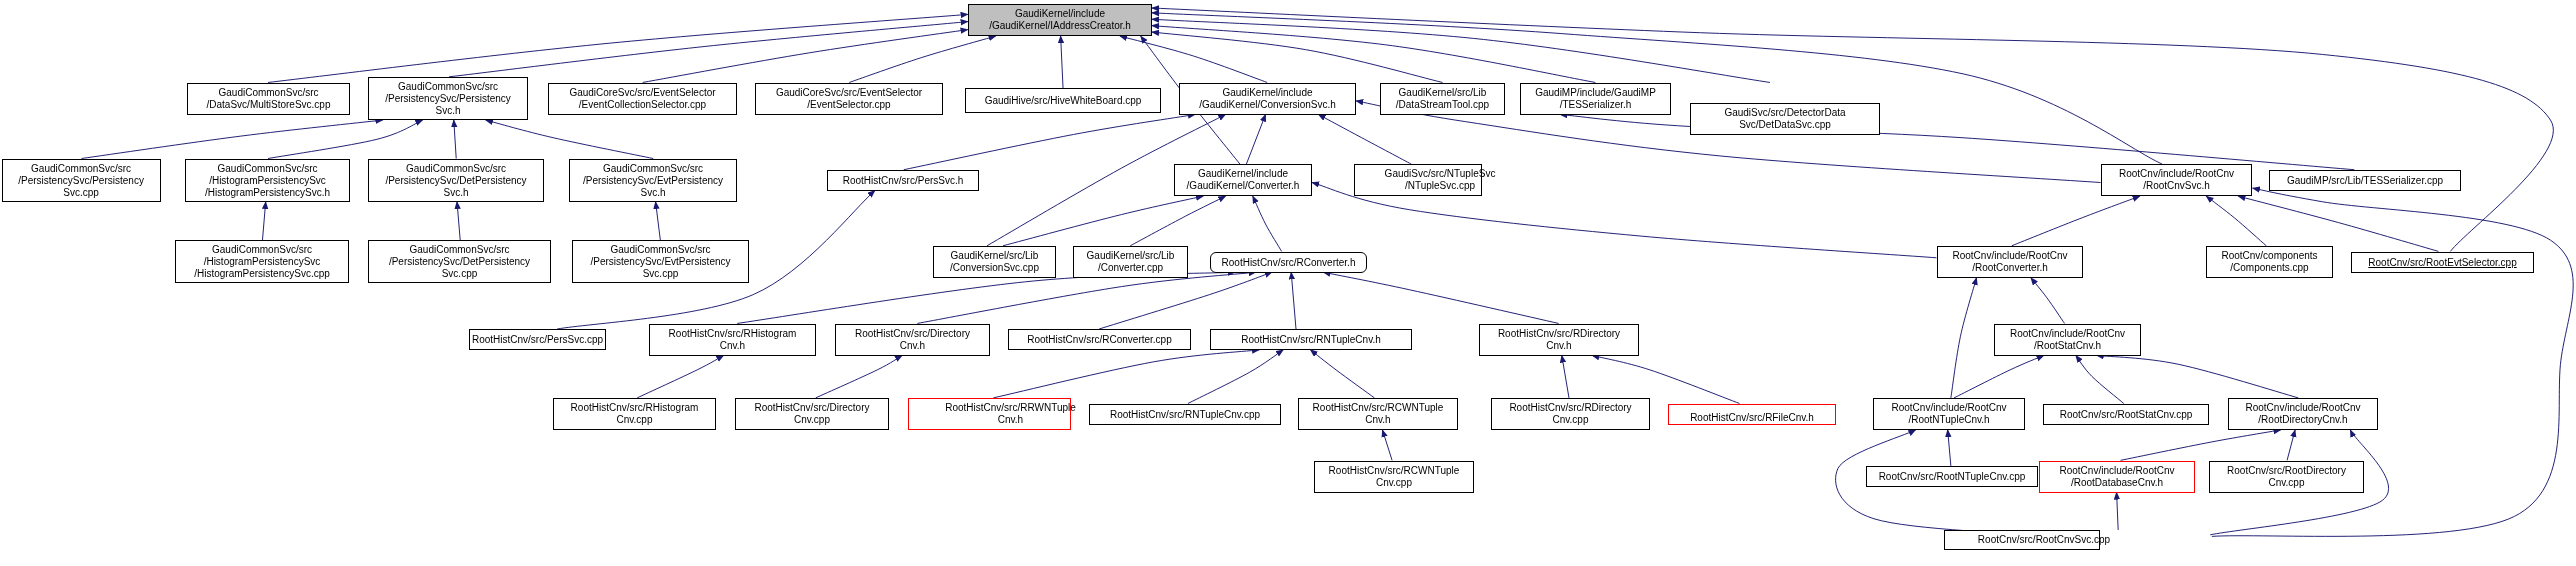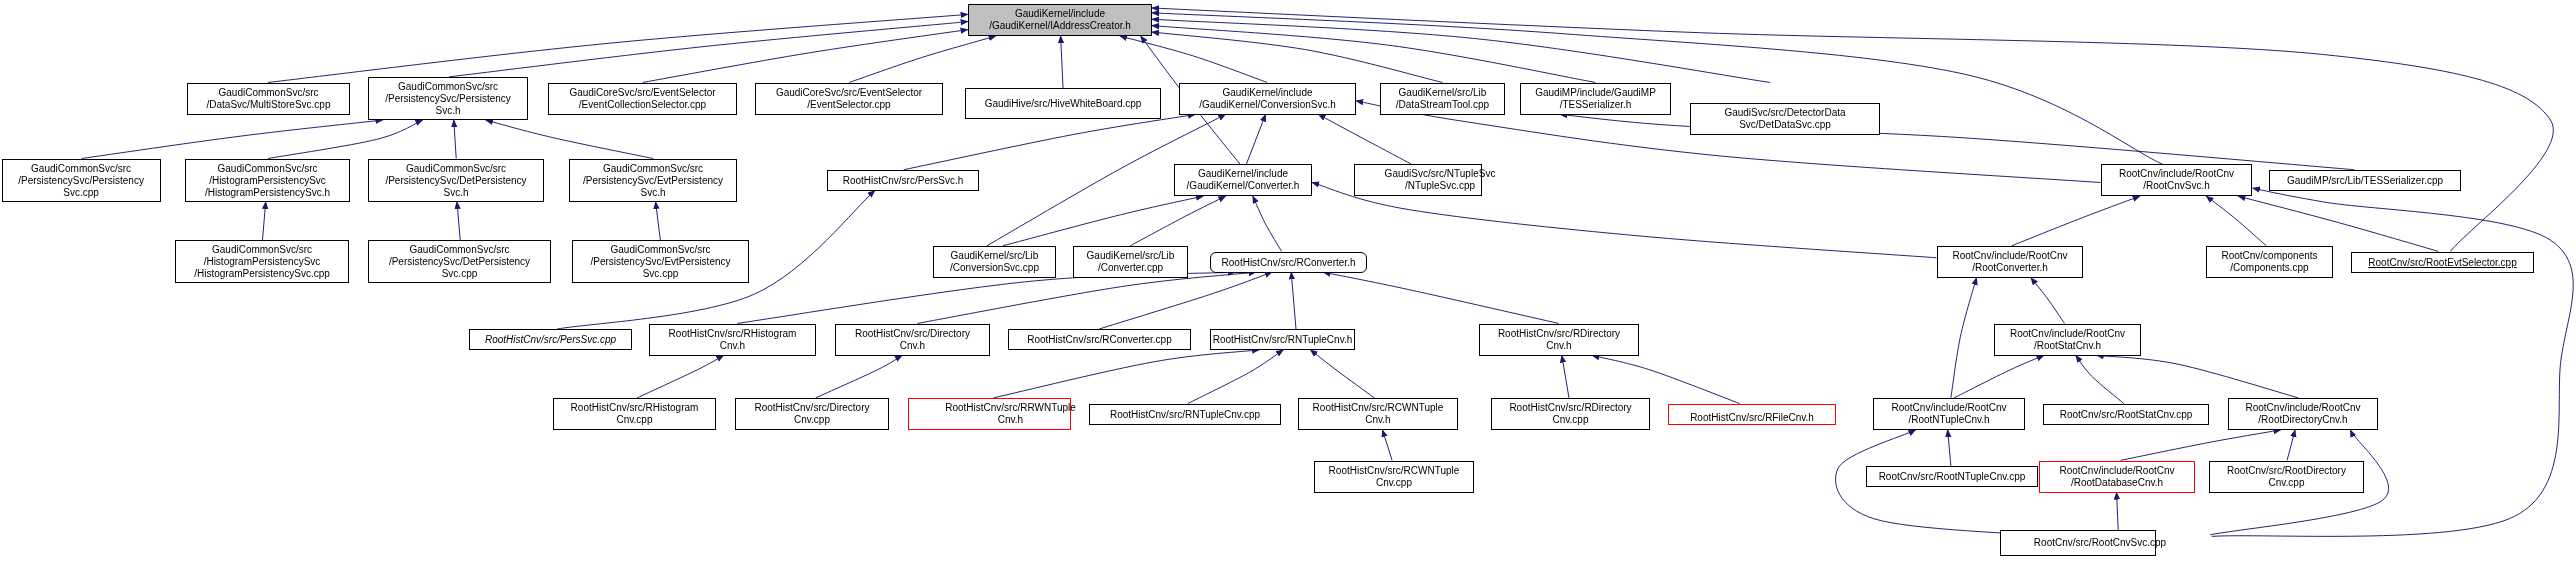--- a/index.html
+++ b/index.html
@@ -98,21 +98,21 @@
       <div>Svc.h</div>
     </div>
     <div class="node" style="left: 548px; top: 83px; width: 189px; height: 32px;">
       <div>GaudiCoreSvc/src/EventSelector</div>
       <div>/EventCollectionSelector.cpp</div>
     </div>
     <div class="node" style="left: 755px; top: 83px; width: 188px; height: 32px;">
       <div>GaudiCoreSvc/src/EventSelector</div>
       <div>/EventSelector.cpp</div>
     </div>
-    <div class="node" style="left: 965px; top: 88px; width: 196px; height: 31px;">
+    <div class="node" style="left: 965px; top: 88px; width: 196px; height: 25px;">
       <div>GaudiHive/src/HiveWhiteBoard.cpp</div>
     </div>
     <div class="node" style="left: 1179px; top: 83px; width: 177px; height: 32px;">
       <div>GaudiKernel/include</div>
       <div>/GaudiKernel/ConversionSvc.h</div>
     </div>
     <div class="node" style="left: 1380px; top: 83px; width: 125px; height: 32px;">
       <div>GaudiKernel/src/Lib</div>
       <div>/DataStreamTool.cpp</div>
     </div>
@@ -192,35 +192,35 @@
       <div>RootCnv/include/RootCnv</div>
       <div>/RootConverter.h</div>
     </div>
     <div class="node" style="left: 2206px; top: 246px; width: 127px; height: 32px;">
       <div>RootCnv/components</div>
       <div>/Components.cpp</div>
     </div>
     <div class="node" style="left: 2351px; top: 252px; width: 183px; height: 21px; text-decoration: underline;">
       <div>RootCnv/src/RootEvtSelector.cpp</div>
     </div>
-    <div class="node" style="left: 469px; top: 329px; width: 163px; height: 21px; font-style: italic;">
+    <div class="node" style="left: 469px; top: 329px; width: 137px; height: 21px;">
       <div>RootHistCnv/src/PersSvc.cpp</div>
     </div>
     <div class="node" style="left: 649px; top: 324px; width: 167px; height: 32px;">
       <div>RootHistCnv/src/RHistogram</div>
       <div>Cnv.h</div>
     </div>
     <div class="node" style="left: 835px; top: 324px; width: 155px; height: 32px;">
       <div>RootHistCnv/src/Directory</div>
       <div>Cnv.h</div>
     </div>
     <div class="node" style="left: 1008px; top: 329px; width: 183px; height: 21px;">
       <div>RootHistCnv/src/RConverter.cpp</div>
     </div>
-    <div class="node" style="left: 1210px; top: 329px; width: 145px; height: 21px;">
+    <div class="node" style="left: 1210px; top: 329px; width: 202px; height: 21px;">
       <div>RootHistCnv/src/RNTupleCnv.h</div>
     </div>
     <div class="node" style="left: 1479px; top: 324px; width: 160px; height: 32px;">
       <div>RootHistCnv/src/RDirectory</div>
       <div>Cnv.h</div>
     </div>
     <div class="node" style="left: 1994px; top: 324px; width: 147px; height: 32px;">
       <div>RootCnv/include/RootCnv</div>
       <div>/RootStatCnv.h</div>
     </div>
@@ -269,17 +269,17 @@
       <div>RootCnv/src/RootNTupleCnv.cpp</div>
     </div>
     <div class="node truncated" style="left: 2039px; top: 461px; width: 156px; height: 32px;">
       <div>RootCnv/include/RootCnv</div>
       <div>/RootDatabaseCnv.h</div>
     </div>
     <div class="node" style="left: 2209px; top: 461px; width: 155px; height: 32px;">
       <div>RootCnv/src/RootDirectory</div>
       <div>Cnv.cpp</div>
     </div>
-    <div class="node" style="left: 2000px; top: 530px; width: 156px; height: 26px; padding-left: 44px;">
+    <div class="node" style="left: 1944px; top: 530px; width: 156px; height: 20px; padding-left: 44px;">
       <div>RootCnv/src/RootCnvSvc.cpp</div>
     </div>
   </div>
 
 
 </body></html>

